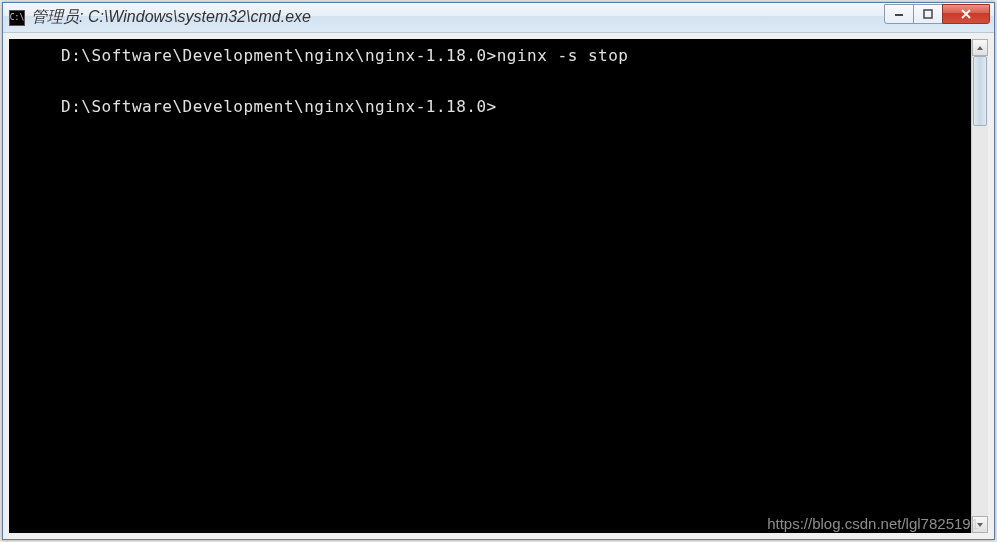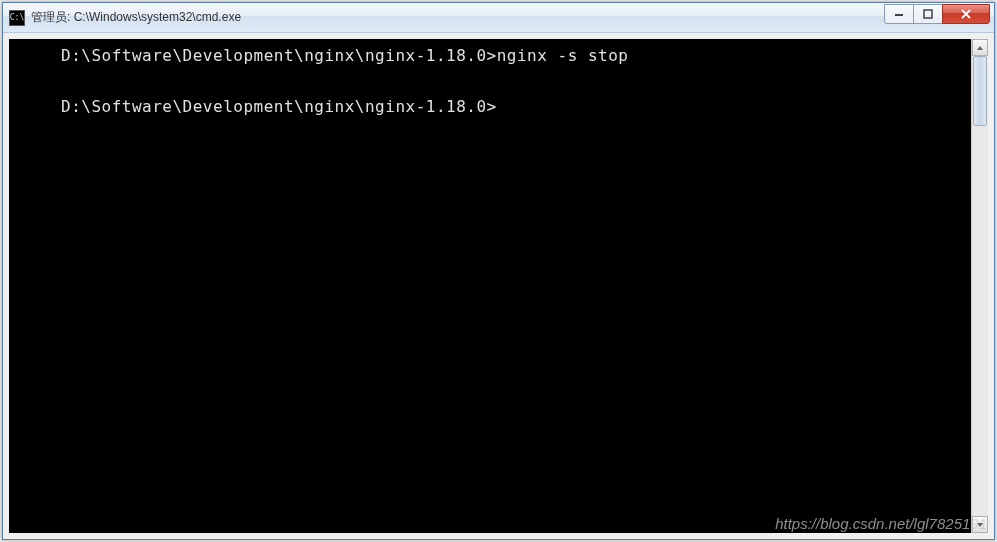--- a/index.html
+++ b/index.html
@@ -46,23 +46,24 @@
       display: flex;
       align-items: center;
       justify-content: center;
       font-size: 8px;
       color: #ccc;
       font-family: monospace;
       margin-right: 6px;
     }
     
     .title-text {
-      font-size: 12px;
+      font-size: 16px;
       color: #333;
       flex: 1;
+      font-style: italic;
     }
     
     .window-controls {
       display: flex;
       height: 20px;
       margin-right: 4px;
       margin-top: -8px;
     }
     
     .win-btn {
@@ -151,26 +152,25 @@
       height: 70px;
       background: linear-gradient(to right, #e0e8f0, #c8d8e8, #e0e8f0);
       border: 1px solid #a0b0c0;
       border-radius: 2px;
       cursor: pointer;
     }
     
     .watermark {
       position: absolute;
       bottom: 10px;
-      right: 10px;
+      right: 18px;
       color: rgba(200,200,200,0.7);
       font-size: 15px;
       font-family: Arial, sans-serif;
       pointer-events: none;
-      font-style: italic;
     }
   </style>
 </head>
 <body>
 
 <div class="window">
 
   <div class="titlebar">
     <div class="app-icon">
       <span>C:\</span>

